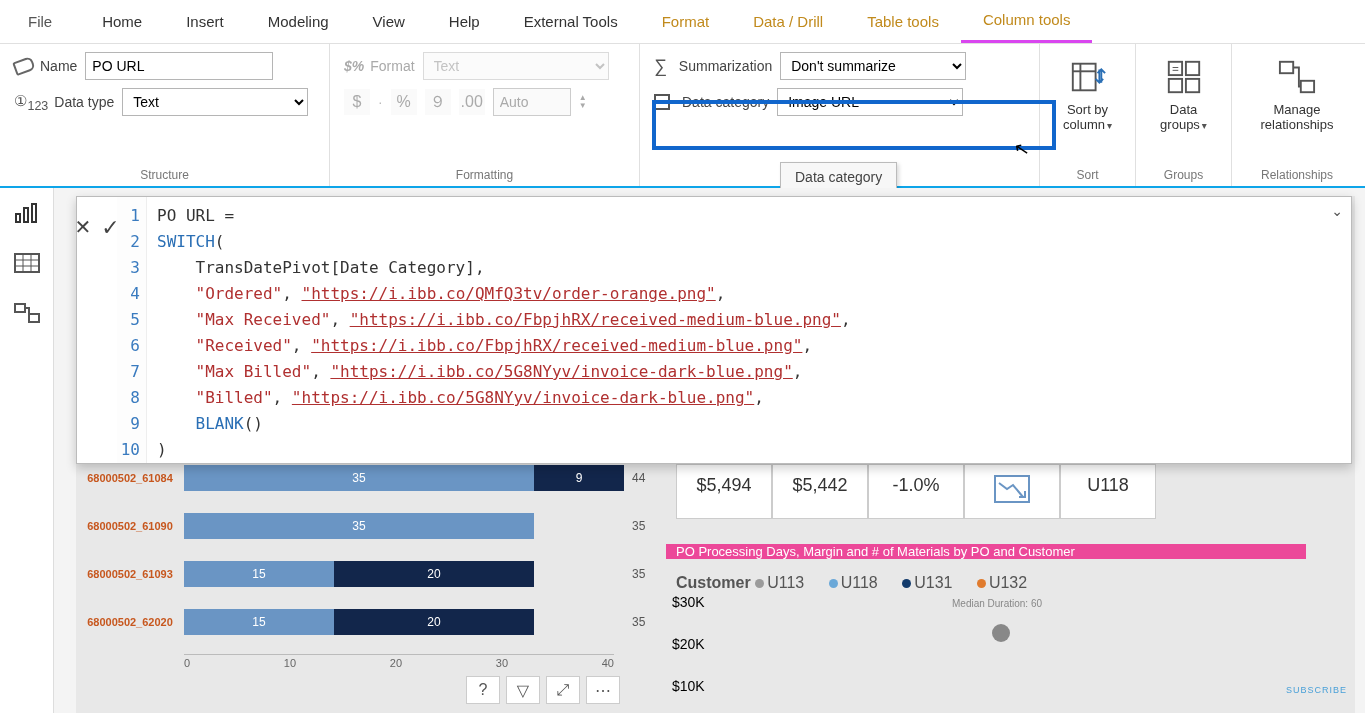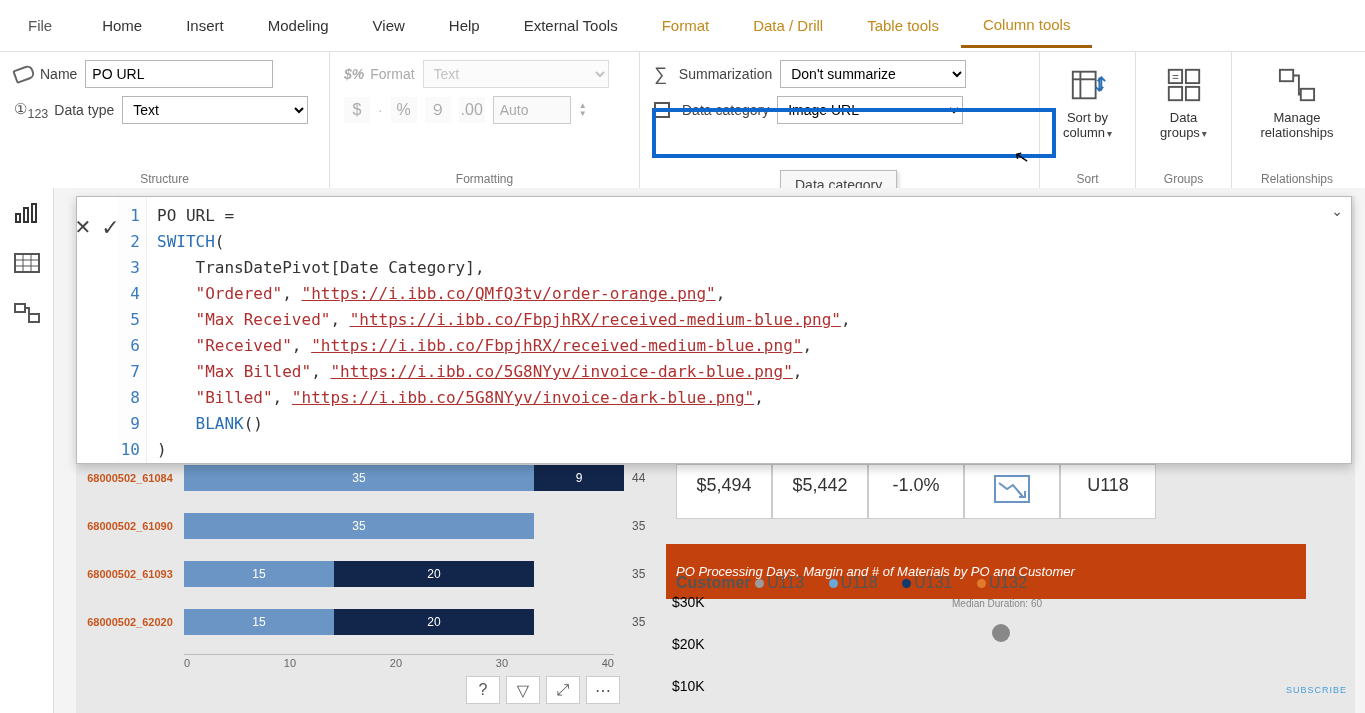--- a/index.html
+++ b/index.html
@@ -1,24 +1,24 @@
 <!DOCTYPE html>
 <html><head>
 <meta charset="utf-8">
 <style>
 * { box-sizing: border-box; margin: 0; padding: 0; }
 body { font-family: "Segoe UI", Arial, sans-serif; font-size: 14px; background: #fff; width: 1365px; height: 713px; overflow: hidden; position: relative; }
 
-.top-tabs { display: flex; align-items: center; height: 52px; border-bottom: 1px solid #e0e0e0; }
+.top-tabs { display: flex; align-items: flex-end; height: 44px; border-bottom: 1px solid #e0e0e0; }
 .top-tabs .tab { padding: 0 22px; height: 44px; display: flex; align-items: center; color: #333; cursor: pointer; font-size: 15px; }
 .top-tabs .tab.file { color: #555; padding-left: 28px; padding-right: 28px; }
 .top-tabs .tab.amber { color: #c18a1c; }
-.top-tabs .tab.active-amber { color: #c18a1c; border-bottom: 3px solid #a16207; height: 44px; }
-
-.ribbon { display: flex; height: 144px; border-bottom: 6px solid #0ea5e9; position: relative; }
+.top-tabs .tab.active-amber { color: #c18a1c; border-bottom: 3px solid #d946ef; height: 44px; }
+
+.ribbon { display: flex; height: 144px; border-bottom: 2px solid #0ea5e9; position: relative; }
 .group { border-right: 1px solid #e0e0e0; padding: 8px 14px 4px 14px; display: flex; flex-direction: column; justify-content: space-between; }
 .group-body { flex: 1; }
 .group-label { text-align: center; font-size: 12px; color: #777; padding-top: 4px; }
 
 .row { display: flex; align-items: center; margin-bottom: 8px; gap: 8px; }
 .label { font-size: 14px; color: #444; display: flex; align-items: center; gap: 6px; }
 .label.disabled { color: #aaa; }
 input.text, select { border: 1px solid #b5b5b5; height: 28px; padding: 0 6px; font-size: 14px; background: #fff; }
 input.text.wide { width: 188px; }
 select.med { width: 186px; }
@@ -64,21 +64,21 @@
 .bar-end { margin-left: 8px; font-size: 12px; color: #555; width: 24px; }
 .axis { position: absolute; left: 108px; top: 458px; width: 430px; display: flex; justify-content: space-between; font-size: 11px; color: #666; border-top: 1px solid #bbb; padding-top: 2px; }
 
 .action-icons { position: absolute; left: 390px; top: 480px; display: flex; gap: 6px; }
 .action-icons .ai { width: 34px; height: 28px; background: #fff; border: 1px solid #ccc; display: flex; align-items: center; justify-content: center; color: #555; font-size: 16px; }
 
 .kpi-row { position: absolute; left: 600px; top: 268px; display: flex; }
 .kpi { border: 1px solid #ccc; background: #fff; padding: 10px 16px; font-size: 18px; color: #333; min-width: 96px; text-align: center; }
 .kpi.icon-box svg { width: 36px; height: 28px; }
 
-.chart2-title { position: absolute; left: 590px; top: 348px; width: 640px; background: #c2410c; color: #fff; font-size: 13px; padding: 20px 10px; font-style: italic; }
+.chart2-title { position: absolute; left: 590px; top: 348px; width: 640px; background: #ec4899; color: #fff; font-size: 13px; padding: 0 10px; }
 .legend2 { position: absolute; left: 600px; top: 378px; font-size: 16px; color: #555; }
 .legend2 span { margin-right: 10px; }
 .legend2 .d { display: inline-block; width: 9px; height: 9px; border-radius: 50%; margin-right: 3px; vertical-align: middle; }
 
 .scatter { position: absolute; left: 596px; top: 398px; width: 640px; height: 120px; }
 .ylab { position: absolute; left: 0; }
 .median { position: absolute; left: 280px; top: 4px; font-size: 10px; color: #888; }
 .scatter .pt { position: absolute; width: 18px; height: 18px; border-radius: 50%; background: #888; }
 
 .formula-overlay { position: absolute; left: 76px; top: 196px; width: 1276px; height: 268px; background: #fff; border: 1px solid #bbb; box-shadow: 0 4px 10px rgba(0,0,0,0.2); display: flex; }

